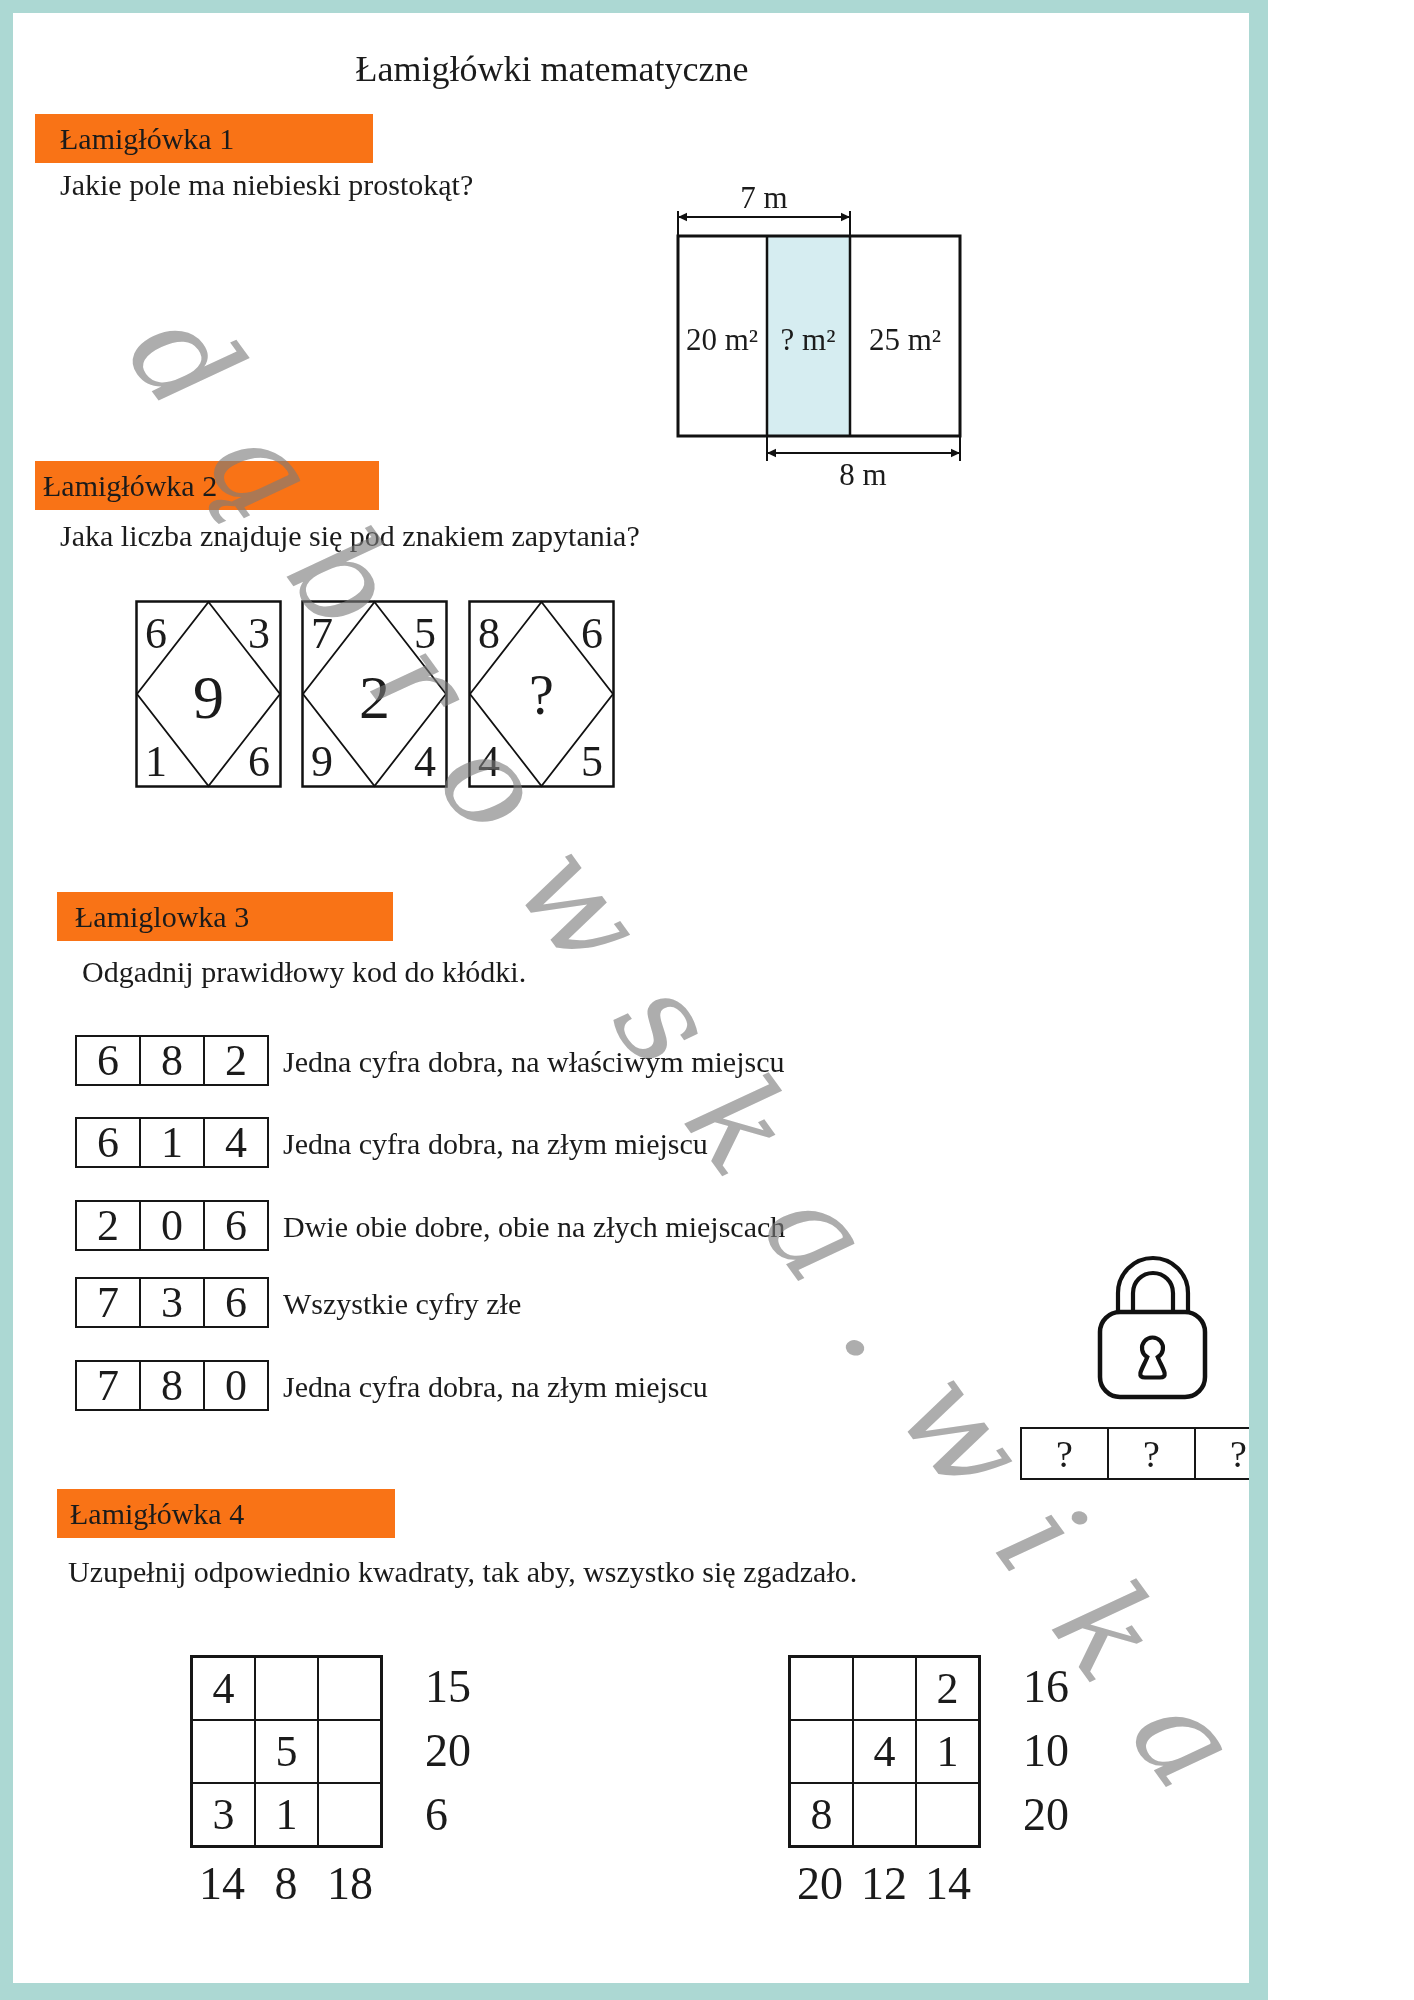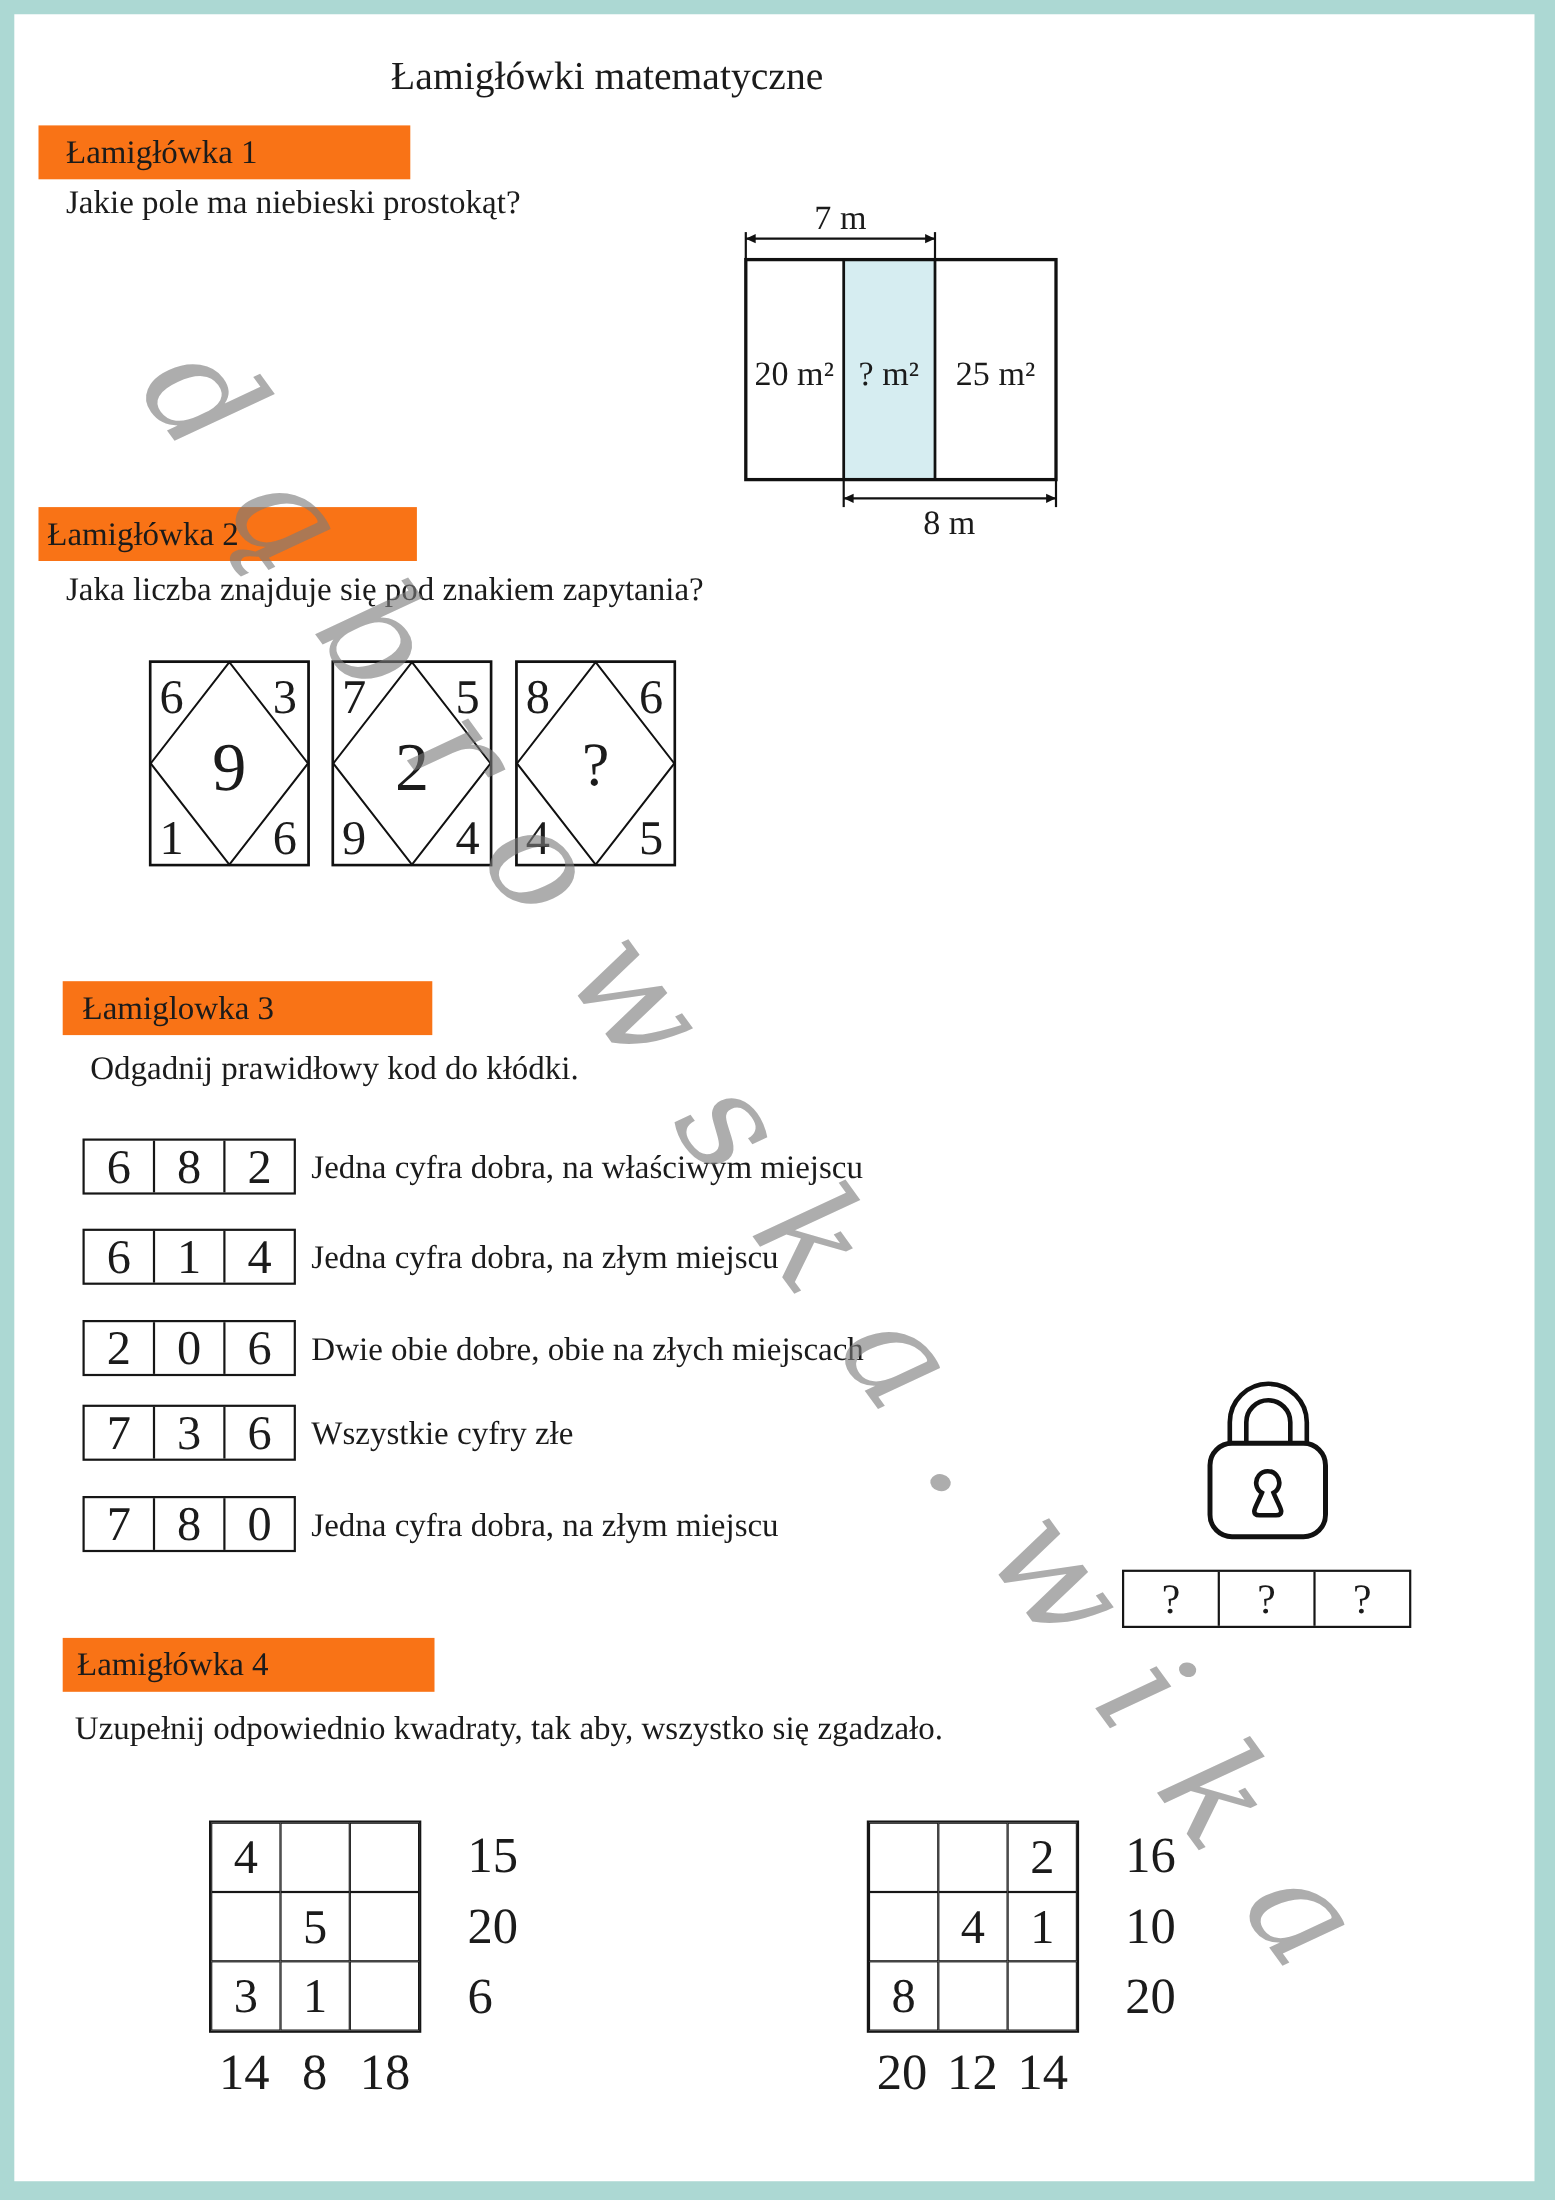--- a/index.html
+++ b/index.html
@@ -1,16 +1,16 @@
 <!DOCTYPE html>
 <html><head>
 <meta charset="utf-8">
 <style>
   html,body{margin:0;padding:0;background:#fff;}
-  .page{position:relative;width:1414px;height:2000px;background:#fff;overflow:hidden;
+  .page{position:relative;width:1268px;height:2000px;background:#fff;overflow:hidden;
         font-family:"Liberation Serif", serif;color:#1b1b1b;}
   .frame{position:absolute;inset:0;border:13px solid #acd8d3;border-right-width:19px;
          border-bottom-width:17px;z-index:9;pointer-events:none;}
   .title{position:absolute;left:0;top:48px;width:1104px;text-align:center;font-size:36px;}
   .hl{position:absolute;height:49px;background:#f97316;font-size:30px;line-height:49px;}
   .hl1{left:35px;top:114px;width:313px;padding-left:25px;}
   .hl2{left:35px;top:461px;width:336px;padding-left:8px;}
   .hl3{left:57px;top:892px;width:318px;padding-left:18px;}
   .hl4{left:57px;top:1489px;width:325px;padding-left:13px;}
   .q{position:absolute;font-size:30px;line-height:1.25;white-space:nowrap;}

